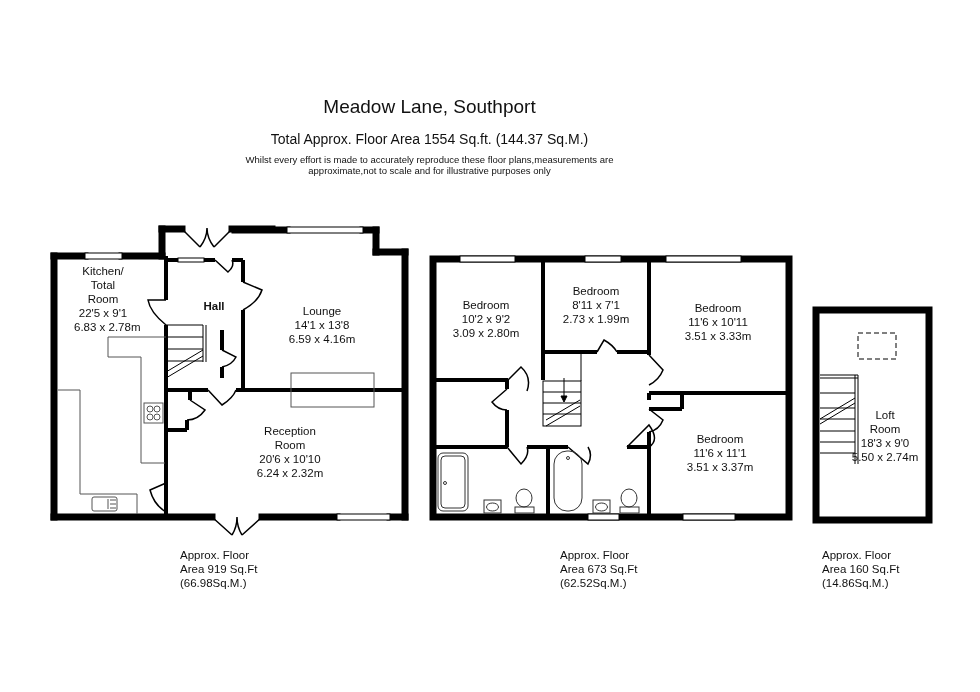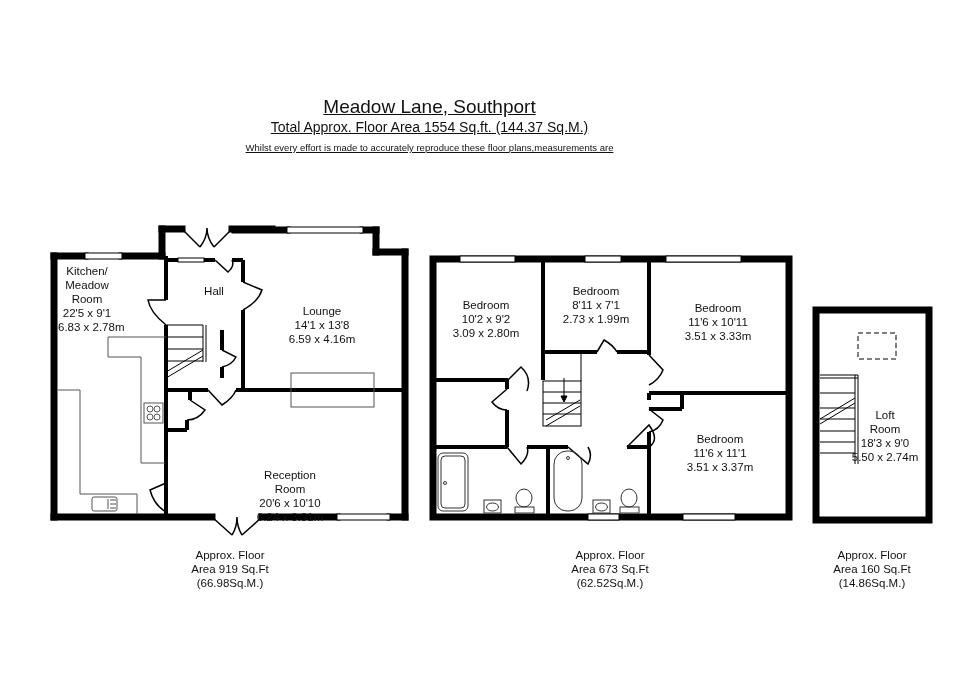--- a/index.html
+++ b/index.html
@@ -1,32 +1,33 @@
 <!DOCTYPE html>
 <html><head>
 <meta charset="utf-8">
 <style>
   html, body { margin:0; padding:0; background:#ffffff; }
   body { width:980px; height:692px; position:relative; overflow:hidden; font-family:"Liberation Sans", sans-serif; color:#111; }
-  .header { position:absolute; left:0; top:96px; width:859px; text-align:center;text-decoration:underline; }
+  .header { position:absolute; left:0; top:96px; width:859px; text-align:center; }
   .title { font-size:19px; line-height:22px; color:#111; }
-  .subtitle { font-size:14px; line-height:18px; margin-top:0; }
+  .subtitle { font-size:14px; line-height:18px; margin-top:12px; }
   .disclaimer { font-size:9.5px; line-height:11px; margin-top:6px; }
   svg.plan { position:absolute; left:0; top:0; }
   .label { position:absolute; text-align:center; font-size:11.5px; line-height:14px; color:#111; white-space:nowrap; }
-  .area { position:absolute; text-align:center; font-size:11.5px; line-height:14px; color:#111; white-space:nowrap; }
+  .area { position:absolute; font-size:11.5px; line-height:14px; color:#111; white-space:nowrap; }
 </style>
 </head>
 <body>
 
 <div class="header">
   <div class="title">Meadow Lane, Southport</div>
   <div class="subtitle">Total Approx. Floor Area 1554 Sq.ft. (144.37 Sq.M.)</div>
   <div class="disclaimer">
     <div>Whilst every effort is made to accurately reproduce these floor plans,measurements are</div>
+    <div>approximate,not to scale and for illustrative purposes only</div>
   </div>
 </div>
 
 <svg class="plan" width="980" height="692" viewBox="0 0 980 692">
 
   <g fill="none" stroke="#000">
 
     <g stroke-width="7" stroke-linecap="square">
 
       <line x1="54" y1="256" x2="54" y2="517"></line>
@@ -198,40 +199,40 @@
       <line x1="820" y1="419" x2="855" y2="419"></line>
       <line x1="820" y1="431" x2="855" y2="431"></line>
       <line x1="820" y1="442" x2="855" y2="442"></line>
       <line x1="820" y1="453" x2="855" y2="453"></line>
       <line x1="820" y1="419" x2="855" y2="398"></line>
       <line x1="820" y1="424" x2="855" y2="403"></line>
     </g>
   </g>
 </svg>
 
-<div class="label" style="left:58px; top:264px; width:58px;">
+<div class="label" style="left:74px; top:264px; width:58px;">
   <div>Kitchen/</div>
-  <div>Meadow</div>
+  <div>Total</div>
   <div>Room</div>
   <div>22'5 x 9'1</div>
   <div>6.83 x 2.78m</div>
 </div>
-<div class="label" style="left:196px; top:284px; width:36px;">
+<div class="label" style="left:196px; top:299px; width:36px;font-weight:bold;">
   <div>Hall</div>
 </div>
 <div class="label" style="left:282px; top:304px; width:80px;">
   <div>Lounge</div>
   <div>14'1 x 13'8</div>
   <div>6.59 x 4.16m</div>
 </div>
-<div class="label" style="left:250px; top:424px; width:80px;margin-top:44px;">
+<div class="label" style="left:250px; top:424px; width:80px;">
   <div>Reception</div>
   <div>Room</div>
   <div>20'6 x 10'10</div>
-  <div>6.24 x 3.31m</div>
+  <div>6.24 x 2.32m</div>
 </div>
 
 <div class="label" style="left:446px; top:298px; width:80px;">
   <div>Bedroom</div>
   <div>10'2 x 9'2</div>
   <div>3.09 x 2.80m</div>
 </div>
 <div class="label" style="left:556px; top:284px; width:80px;">
   <div>Bedroom</div>
   <div>8'11 x 7'1</div>

